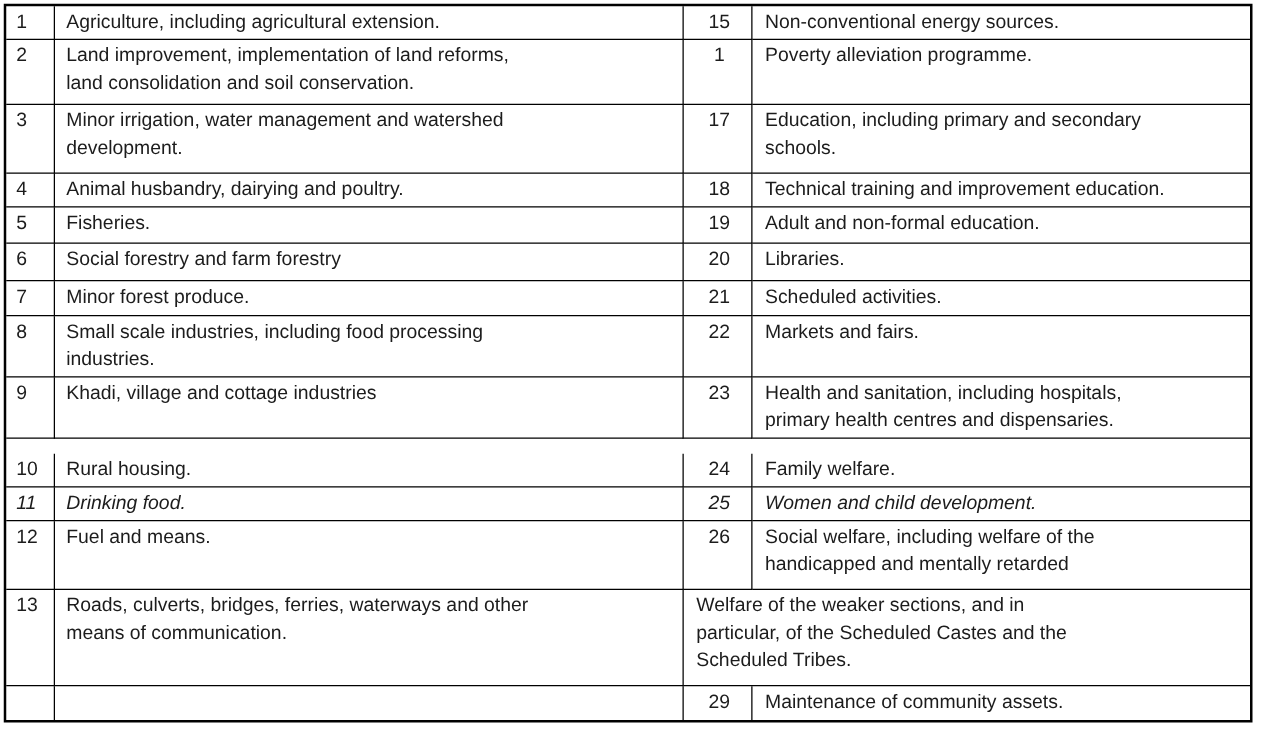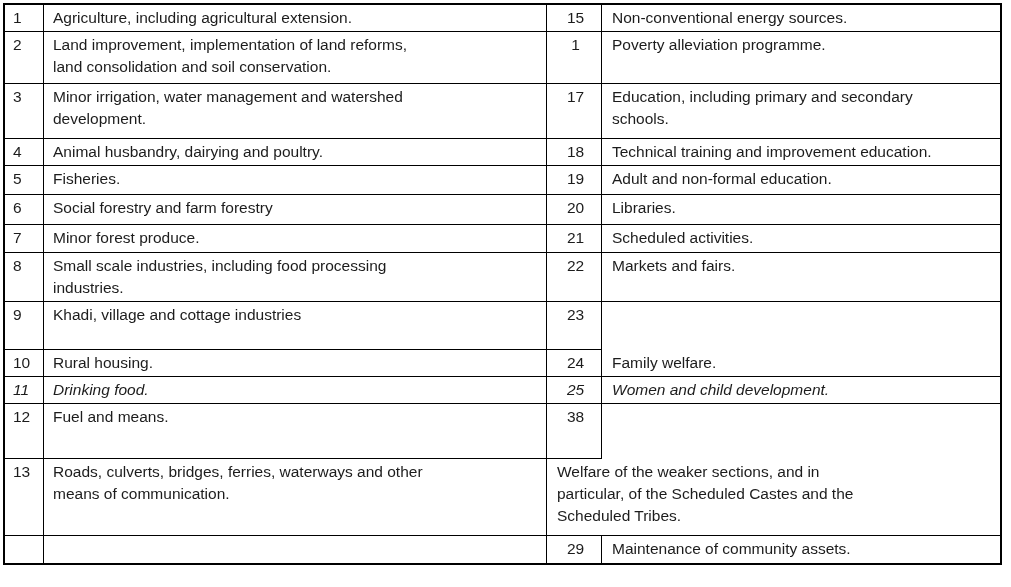--- a/index.html
+++ b/index.html
@@ -65,21 +65,21 @@
   
   .t-row:nth-child(1)  { min-height: 27px; }
   .t-row:nth-child(2)  { min-height: 52px; }
   .t-row:nth-child(3)  { min-height: 55px; }
   .t-row:nth-child(4)  { min-height: 26px; }
   .t-row:nth-child(5)  { min-height: 29px; }
   .t-row:nth-child(6)  { min-height: 30px; }
   .t-row:nth-child(7)  { min-height: 28px; }
   .t-row:nth-child(8)  { min-height: 48px; }
   .t-row:nth-child(9)  { min-height: 48px; }
-  .t-row:nth-child(10) { min-height: 26px; }
+  .t-row:nth-child(10) { min-height: 26px; margin-top: 12px; }
   .t-row:nth-child(11) { min-height: 26px; font-style: italic; }
   .t-row:nth-child(12) { min-height: 55px; }
   .t-row:nth-child(13) { min-height: 77px; }
   .t-row:nth-child(14) { min-height: 27px; }
   .t-row:nth-child(15) { min-height: 25px; }
 </style>
 </head>
 <body>
 
 <div class="page">
@@ -141,40 +141,44 @@
     <div class="cell cell-desc">Small scale industries, including food processing
 industries.</div>
     <div class="cell cell-num-r">22</div>
     <div class="cell cell-desc-r">Markets and fairs.</div>
   </div>
 
   <div class="t-row">
     <div class="cell cell-num">9</div>
     <div class="cell cell-desc">Khadi, village and cottage industries</div>
     <div class="cell cell-num-r">23</div>
+    <div class="cell cell-desc-r">Health and sanitation, including hospitals,
+primary health centres and dispensaries.</div>
   </div>
 
   <div class="t-row">
     <div class="cell cell-num">10</div>
     <div class="cell cell-desc">Rural housing.</div>
     <div class="cell cell-num-r">24</div>
     <div class="cell cell-desc-r">Family welfare.</div>
   </div>
 
   <div class="t-row">
     <div class="cell cell-num">11</div>
     <div class="cell cell-desc">Drinking food.</div>
     <div class="cell cell-num-r">25</div>
     <div class="cell cell-desc-r">Women and child development.</div>
   </div>
 
   <div class="t-row">
     <div class="cell cell-num">12</div>
     <div class="cell cell-desc">Fuel and means.</div>
-    <div class="cell cell-num-r">38</div>
+    <div class="cell cell-num-r">26</div>
+    <div class="cell cell-desc-r">Social welfare, including welfare of the
+handicapped and mentally retarded</div>
   </div>
 
   <div class="t-row">
     <div class="cell cell-num">13</div>
     <div class="cell cell-desc">Roads, culverts, bridges, ferries, waterways and other
 means of communication.</div>
     <div class="cell cell-desc-r">Welfare of the weaker sections, and in
 particular, of the Scheduled Castes and the
 Scheduled Tribes.</div>
   </div>

